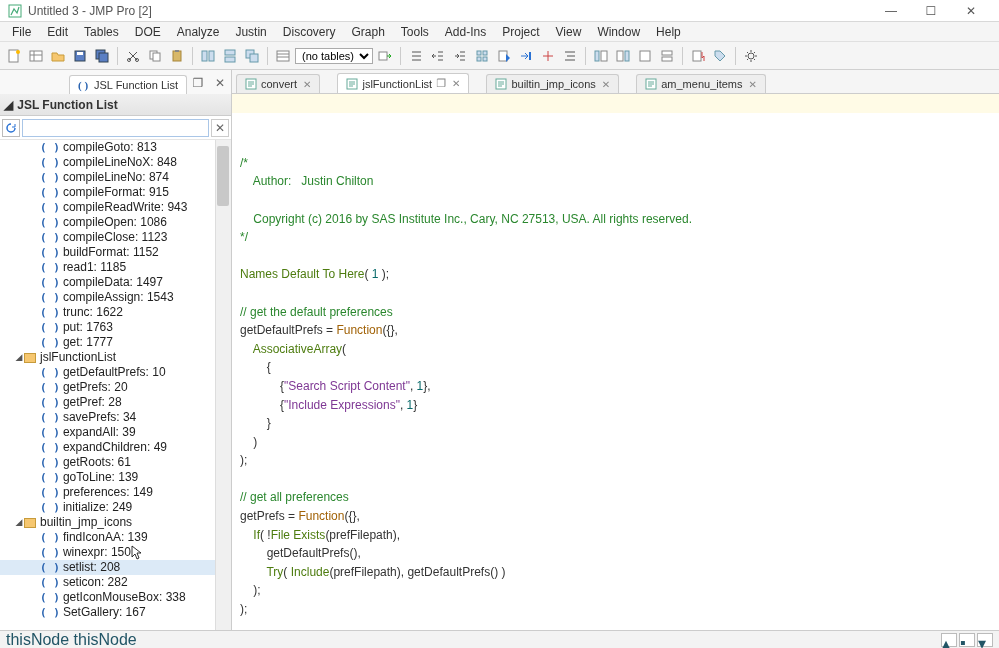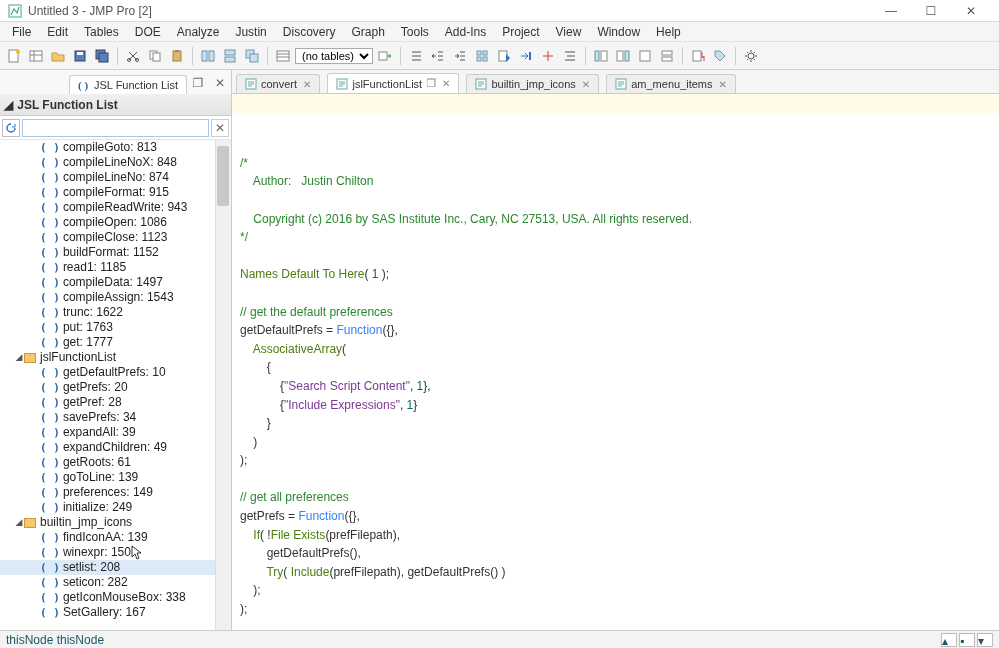--- a/index.html
+++ b/index.html
@@ -19,21 +19,21 @@
 
 .toolbar { height: 28px; background: #f5f5f5; display: flex; align-items: center; padding: 2px 4px; gap: 2px; border-bottom: 1px solid #d0d0d0; }
 .tbtn { width: 20px; height: 20px; display:flex; align-items:center; justify-content:center; border: 1px solid transparent; cursor: pointer; }
 .tsep { width: 1px; height: 18px; background: #ccc; margin: 0 3px; }
 .tables-combo { height: 16px; border: 1px solid #aaa; background: #fff; font-size: 11px; padding: 0 2px; }
 .ticon { width:14px; height:14px; }
 
 
 .doc-tabs { height: 24px; display: flex; }
 .left-doc-tab-area { width: 232px; display:flex; align-items:flex-end; border-right: 1px solid #ccc; background:#f8f8f8;}
-.right-doc-tab-area { flex:1; display:flex; align-items:flex-end; background:#f5f5f5; padding-left:4px; gap:7px; border-bottom:1px solid #ccc;}
+.right-doc-tab-area { flex:1; display:flex; align-items:flex-end; background:#f5f5f5; padding-left:4px; gap:17px; border-bottom:1px solid #ccc;}
 .file-tab { display:flex; align-items:center; gap:4px; padding:3px 8px; background:#fff; border:1px solid #ccc; border-bottom:none; border-radius:3px 3px 0 0; font-size:11px; color:#333; cursor:pointer; max-width:140px;}
 .file-tab.inactive { background:#eee; }
 .file-tab .close-x { color:#888; margin-left:2px; font-size:10px;}
 .file-tab.active { background:#fff; }
 .file-tab .tab-glyph { width:12px;height:12px; display:inline-block;}
 .tabname { white-space: nowrap; overflow:hidden; text-overflow: ellipsis; }
 .doc-ctrl { width:18px;height:18px; margin:0 2px; color:#666; text-align:center; cursor:pointer; }
 
 
 .main { flex:1; display:flex; min-height:0; }
@@ -60,26 +60,26 @@
 
 .editor { flex:1; display:flex; flex-direction:column; min-width:0;}
 .code-area { flex:1; overflow:auto; font-family: Consolas, "Courier New", monospace; font-size:12px; line-height:1.55; padding:4px 8px; white-space:pre; color:#333; position:relative;}
 .code-area .line-hl { position:absolute; left:0; right:0; top:0; height:19px; background:#fffbe6; z-index:0; }
 .code-area .code-body { position:relative; z-index:1; }
 .cursor-mark { display:inline-block; width:12px; height:16px; vertical-align:middle; }
 
 
 .c-com { color:#2a872e; }
 .c-str { color:#7e3794; }
-.c-kw  { color:#3b82f6; }
+.c-kw  { color:#a16207; }
 .c-num { color:#0a6b6b; }
 .c-bluefn { color:#4d7c0f; }
 
 
-.status { height:18px; background:#f3f3f3; border-top:1px solid #ccc; display:flex; align-items:center; padding:0 6px; font-size:12px; color:#256; justify-content:space-between;}
+.status { height:18px; background:#f3f3f3; border-top:1px solid #ccc; display:flex; align-items:center; padding:0 6px; font-size:16px; color:#256; justify-content:space-between;}
 .status-right { display:flex; gap:2px; }
 .status-right .sbtn { width:16px;height:14px;border:1px solid #bbb;background:#fff;cursor:pointer;}
 
 ::-webkit-scrollbar{width:16px;height:16px}
 ::-webkit-scrollbar-thumb{background:#cdcdcd;}
 ::-webkit-scrollbar-track{background:#f0f0f0;}
 </style>
 </head>
 <body>
 

